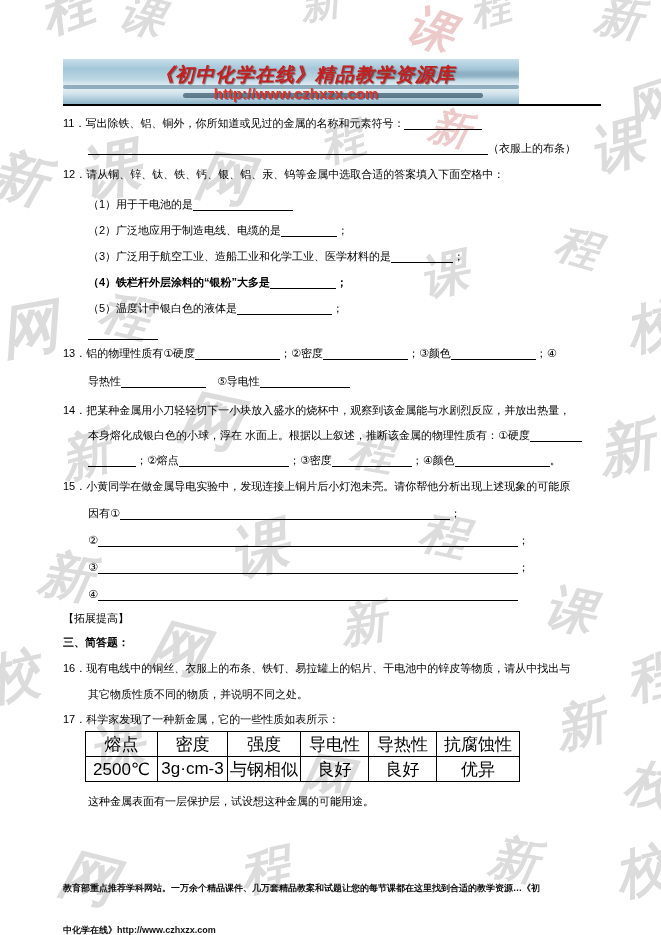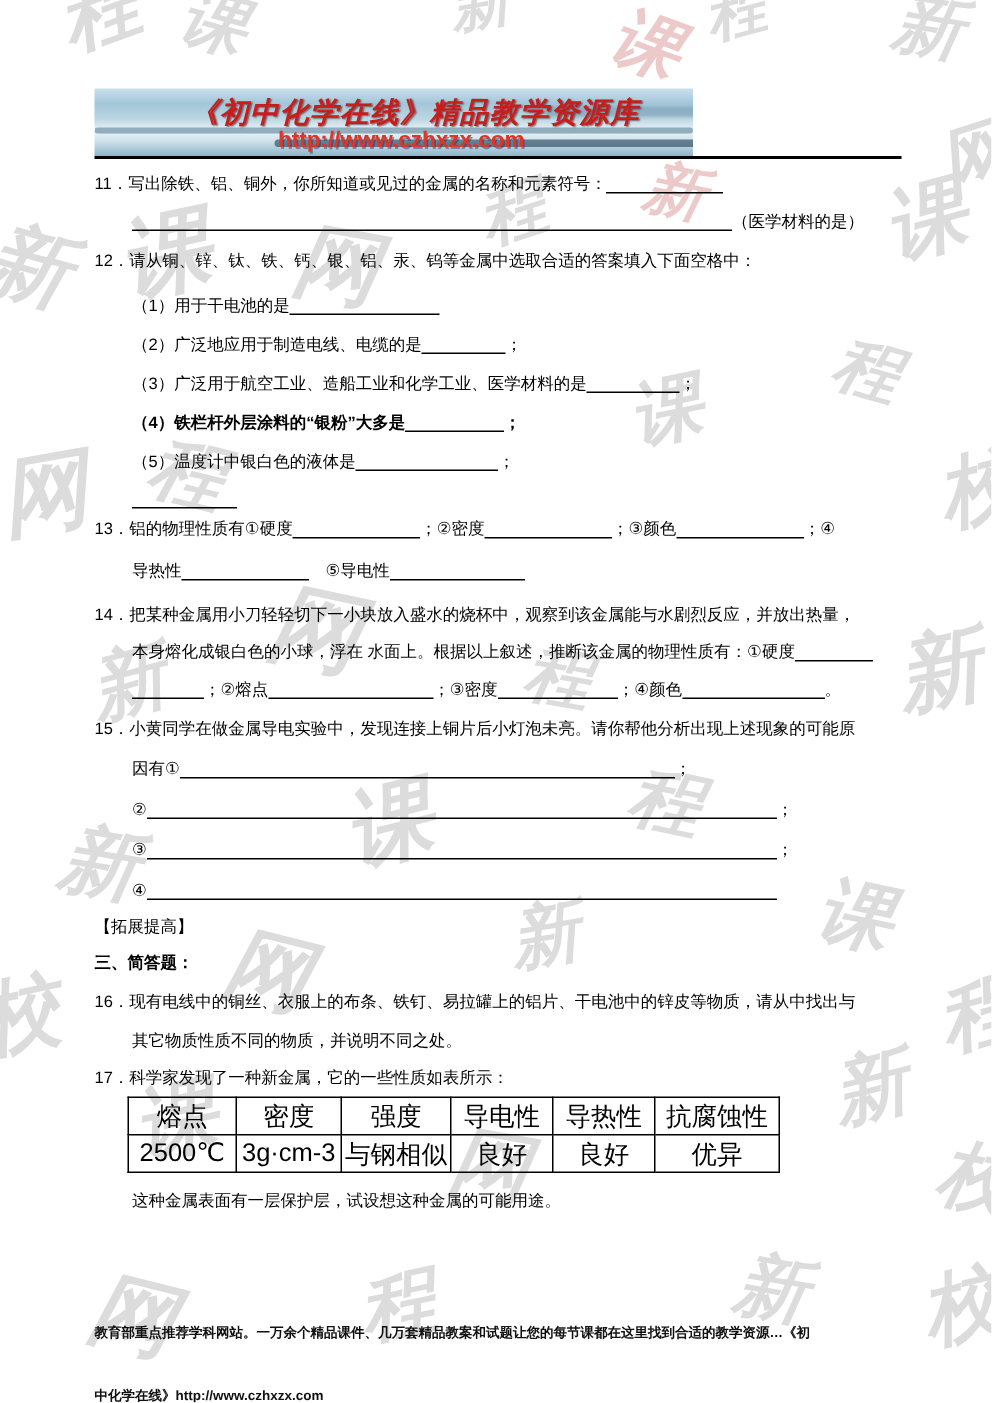--- a/index.html
+++ b/index.html
@@ -11,21 +11,21 @@
   }
   
   .wm{
     position:absolute;display:block;
     font-family:"DejaVu Sans",cursive,sans-serif;
     font-style:italic;font-weight:bold;
     pointer-events:none;user-select:none;line-height:1;
   }
   
   .banner{
-    position:absolute;left:63px;top:59px;width:399px;height:45px;
+    position:absolute;left:63px;top:59px;width:456px;height:45px;
     background:linear-gradient(180deg,#c9e0ec 0%,#a3c6d9 22%,#bcd6e3 45%,#e9f3f7 62%,#cfe2eb 78%,#8fb4c8 100%);
     overflow:hidden;
   }
   .banner-streak1{position:absolute;left:0;top:26px;width:100%;height:4px;background:rgba(74,119,146,.55);border-radius:2px;}
   .banner-streak2{position:absolute;left:120px;top:34px;width:300px;height:5px;background:rgba(42,74,96,.65);border-radius:3px;}
   .banner-streak3{position:absolute;left:300px;top:12px;width:157px;height:7px;background:rgba(90,130,155,.4);border-radius:4px;filter:blur(1px);}
   .banner-title{
     position:relative;z-index:2;margin-top:3px;text-align:center;padding-left:28px;
     font-size:19px;font-weight:bold;font-style:italic;letter-spacing:1px;
     color:#c61d1d;text-shadow:1px 1px 1px rgba(70,10,10,.55);
@@ -111,21 +111,21 @@
     <div class="banner-title">《初中化学在线》精品教学资源库</div>
     <div class="banner-streak1"></div>
     <div class="banner-url">http://www.czhxzx.com</div>
     <div class="banner-streak2"></div>
   </div>
 
   <div class="rule"></div>
 
   <div id="lines">
       <div class="line" style="left: 63px; top: 115px;"><span>11．写出除铁、铝、铜外，你所知道或见过的金属的名称和元素符号：</span><span class="blank" style="width: 78px;"></span></div>
-      <div class="line" style="left: 88px; top: 140px;"><span class="blank" style="width: 400px;"></span><span>（医学材料的是）</span></div>
+      <div class="line" style="left: 88px; top: 140px;"><span class="blank" style="width: 400px;"></span><span>（衣服上的布条）</span></div>
       <div class="line" style="left: 63px; top: 166px;"><span>12．请从铜、锌、钛、铁、钙、银、铝、汞、钨等金属中选取合适的答案填入下面空格中：</span></div>
       <div class="line" style="left: 88px; top: 196px;"><span>（1）用于干电池的是</span><span class="blank" style="width: 100px;"></span></div>
       <div class="line" style="left: 88px; top: 222px; text-align: center;"><span>（2）广泛地应用于制造电线、电缆的是</span><span class="blank" style="width: 56px;"></span><span>；</span></div>
       <div class="line" style="left: 88px; top: 248px;"><span>（3）广泛用于航空工业、造船工业和化学工业、医学材料的是</span><span class="blank" style="width: 62px;"></span><span>；</span></div>
       <div class="line" style="left: 88px; top: 274px; font-weight: bold;"><span>（4）铁栏杆外层涂料的“银粉”大多是</span><span class="blank" style="width: 66px;"></span><span>；</span></div>
       <div class="line" style="left: 88px; top: 300px;"><span>（5）温度计中银白色的液体是</span><span class="blank" style="width: 95px;"></span><span>；</span></div>
       <div class="line" style="left: 88px; top: 325px;"><span class="blank" style="width: 70px;"></span></div>
       <div class="line" style="left: 63px; top: 345px;"><span>13．铝的物理性质有①硬度</span><span class="blank" style="width: 85px;"></span><span>；②密度</span><span class="blank" style="width: 85px;"></span><span>；③颜色</span><span class="blank" style="width: 85px;"></span><span>；④</span></div>
       <div class="line" style="left: 88px; top: 373px;"><span>导热性</span><span class="blank" style="width: 85px;"></span><span>　⑤导电性</span><span class="blank" style="width: 90px;"></span></div>
       <div class="line" style="left: 63px; top: 402px;"><span>14．把某种金属用小刀轻轻切下一小块放入盛水的烧杯中，观察到该金属能与水剧烈反应，并放出热量，</span></div>

